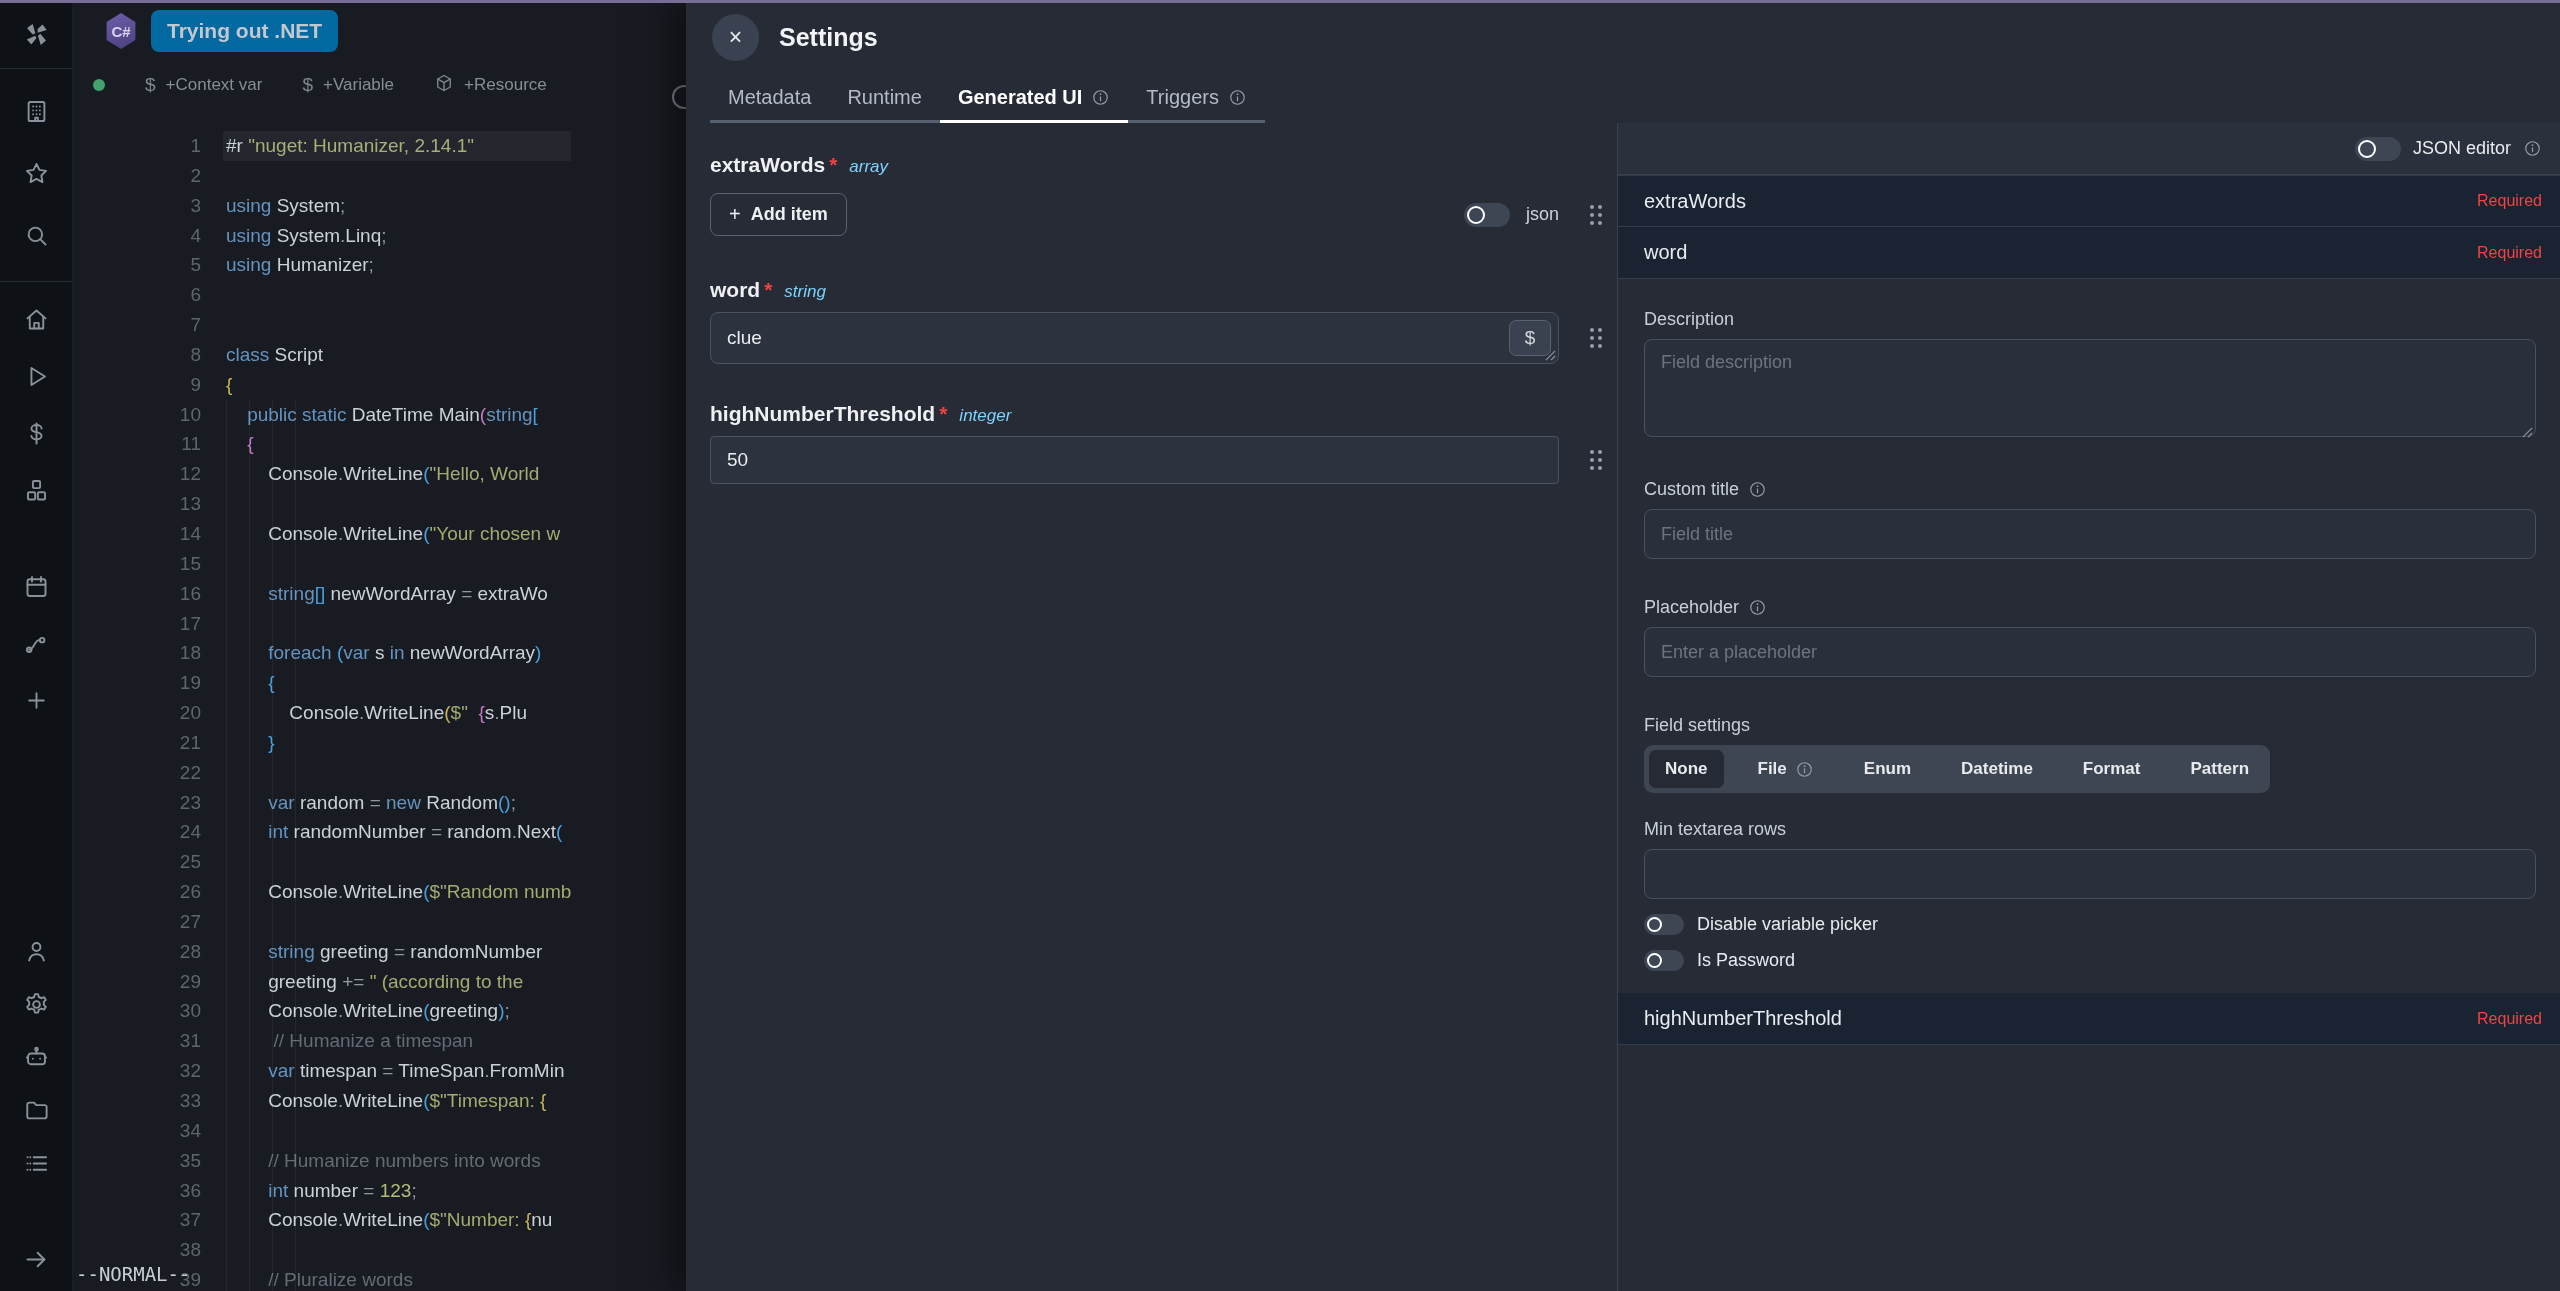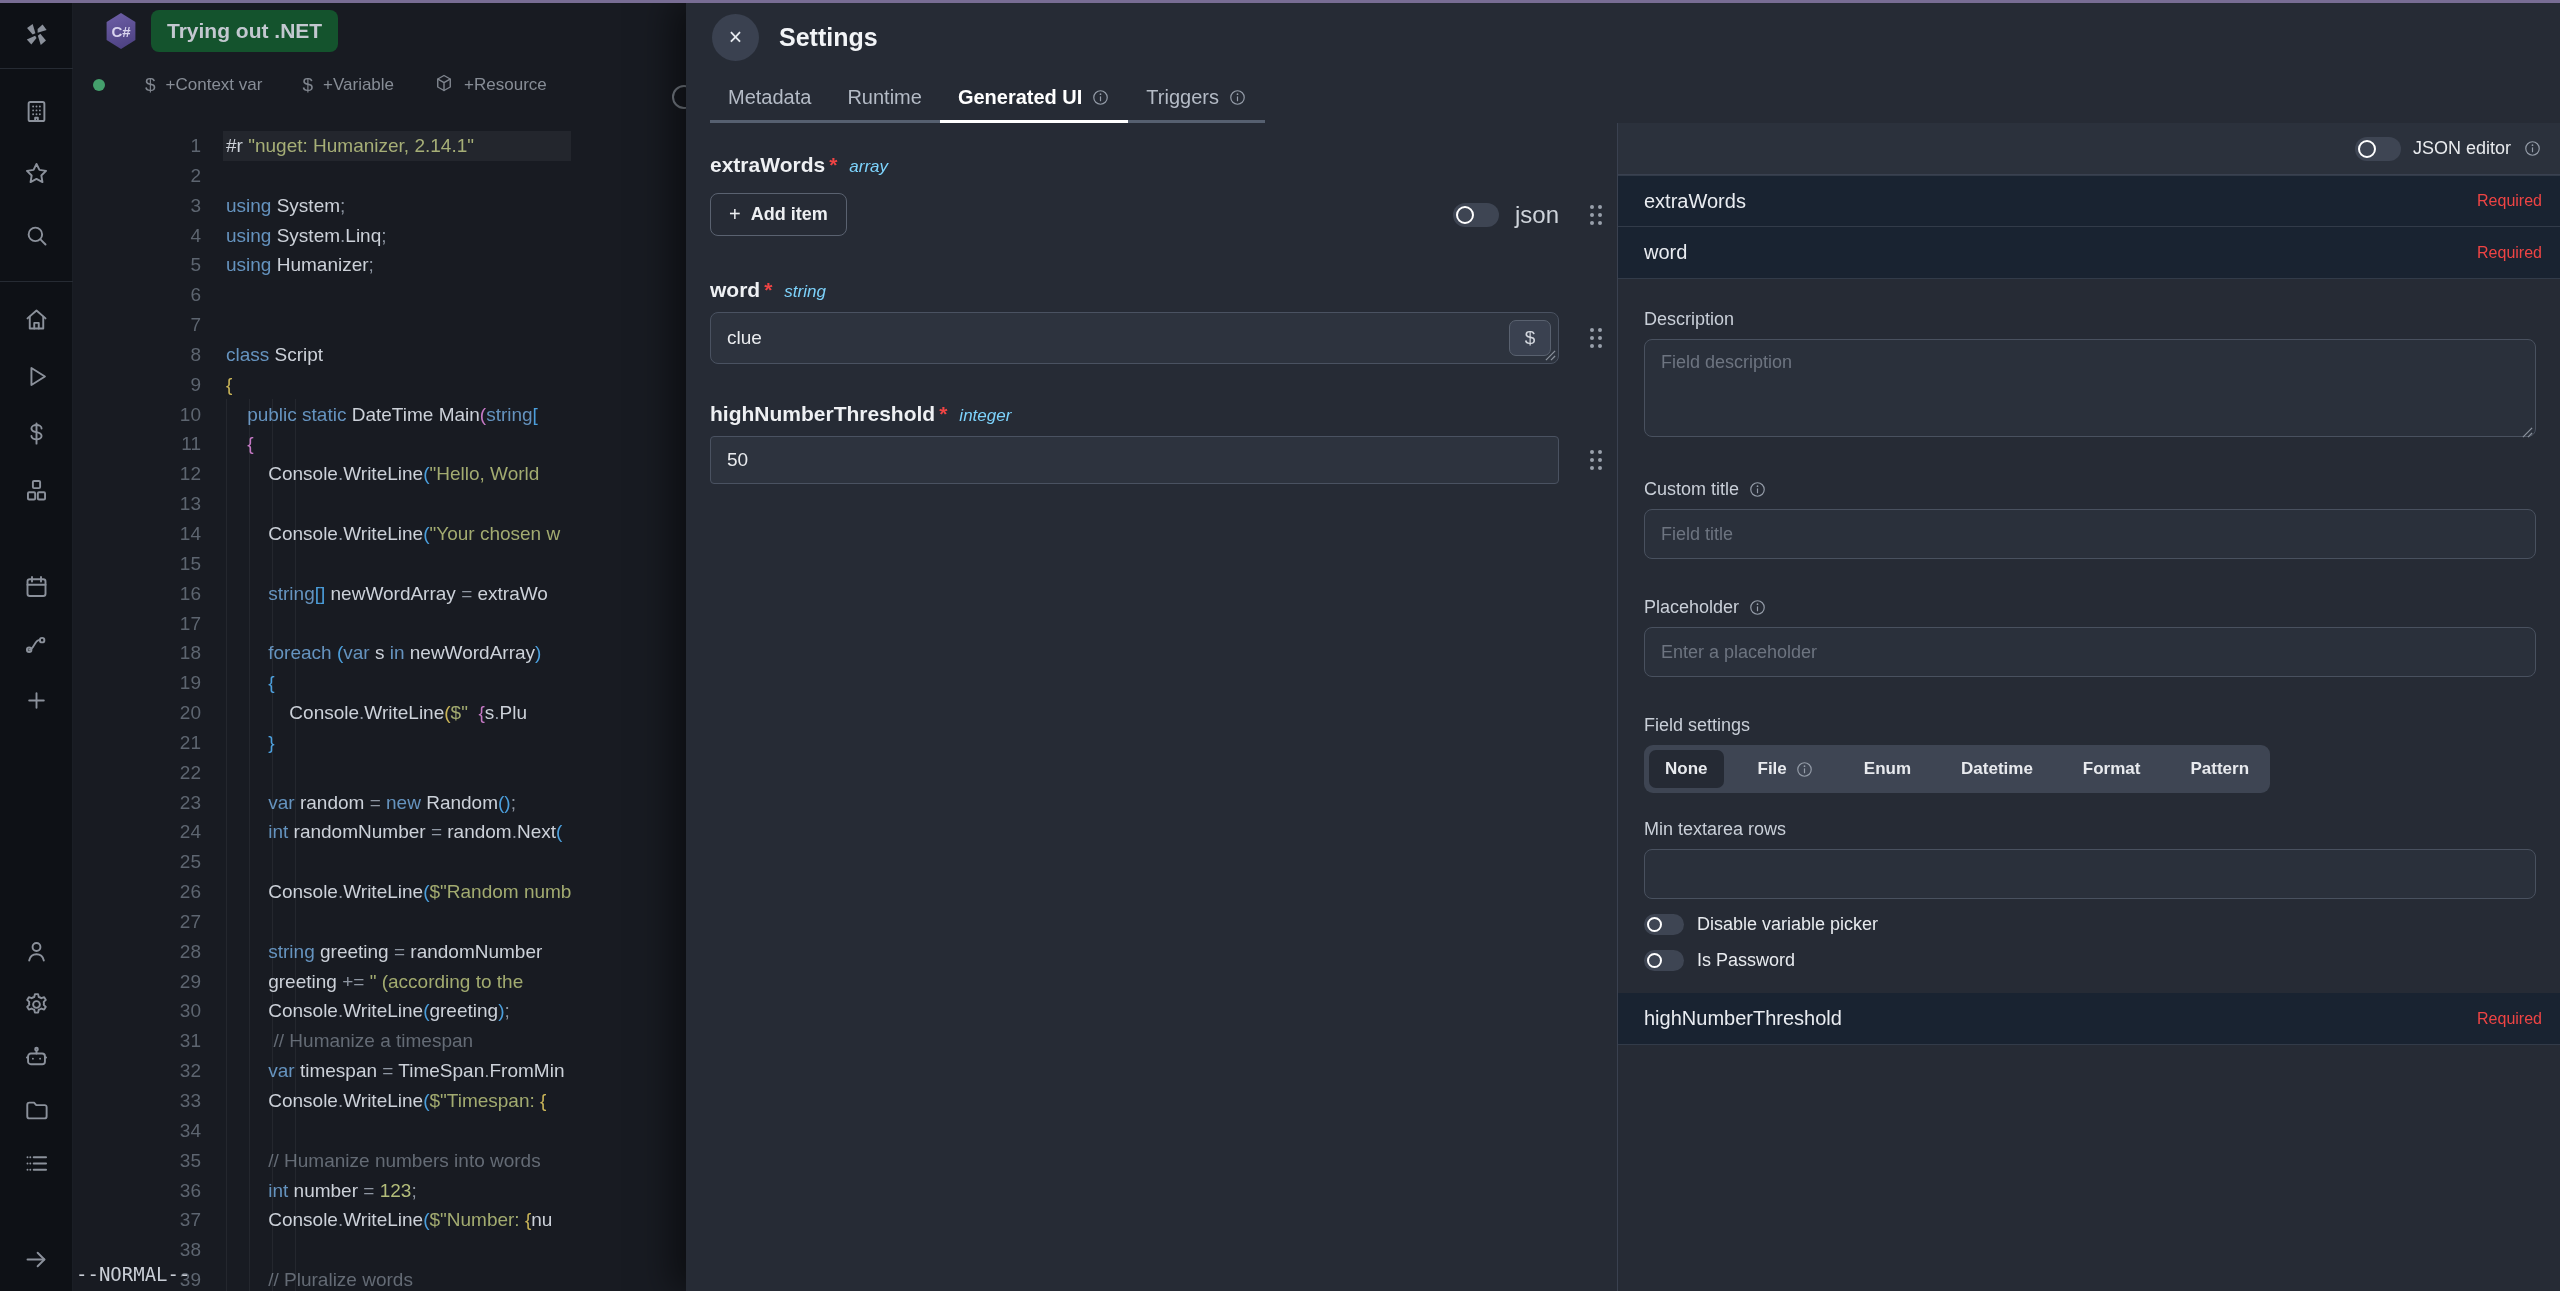--- a/index.html
+++ b/index.html
@@ -17,21 +17,21 @@
   .grp-b .side-btn{margin-top:17px;}
   .grp-c .side-btn{margin-top:13px;}
   .side-spacer{flex:1;}
   .gap-lg{margin-top:56px !important;}
   .side-bottom{margin-bottom:12px;}
 
   
   .editor{position:absolute;left:73px;top:0;width:613px;bottom:0;background:#181b22;overflow:hidden;}
   .ed-head{height:62px;display:flex;align-items:center;padding-left:32px;gap:14px;}
   .cs-badge{width:32px;height:36px;clip-path:polygon(50% 0,95% 25%,95% 75%,50% 100%,5% 75%,5% 25%);background:linear-gradient(160deg,#6f60a8,#493e7e);display:flex;align-items:center;justify-content:center;color:#d9d4ef;font-weight:700;font-size:15px;}
-  .ed-name{background:#14532d;border-radius:8px;padding:9px 16px;color:#c3c8d0;font-weight:700;font-size:21px;}
+  .ed-name{background:#0369a1;border-radius:8px;padding:9px 16px;color:#c3c8d0;font-weight:700;font-size:21px;}
   .ed-toolbar{height:46px;display:flex;align-items:center;padding-left:20px;gap:40px;color:#878d96;font-size:17px;}
   .status-dot{width:12px;height:12px;border-radius:50%;}
   .tb-btn{display:flex;align-items:center;gap:10px;color:#878d96;background:none;border:none;font-size:17px;padding:0;}
   .tb-ico{font-size:19px;color:#7f858e;}
   .tb-ico svg{width:20px;height:20px;}
   .tb-ring{position:absolute;left:599px;top:85px;width:24px;height:24px;border:2px solid #7d848d;border-radius:50%;}
   .code{position:absolute;top:131px;left:0;right:0;bottom:0;font-family:"DejaVu Sans Mono",monospace;font-size:19px;line-height:29.85px;}
   .codeline{display:flex;height:29.85px;}
   .ln{width:128px;flex:none;text-align:right;color:#5d6570;}
   .lt{white-space:pre;margin-left:25px;}
@@ -62,21 +62,21 @@
   .fstar{color:#ef4444;font-weight:700;font-size:21px;margin-left:-8px;}
   .ftype{font-style:italic;font-size:17px;color:#7dd3fc;}
   .fctrl{display:flex;align-items:center;margin-top:16px;}
   .add-btn{display:flex;align-items:center;gap:10px;padding:9px 18px;border:1px solid #5a6270;border-radius:8px;background:transparent;color:#edeff2;font-size:18px;font-weight:600;}
   .add-plus{font-size:20px;font-weight:400;}
   .spacer{flex:1;}
   .pill{width:46px;height:24px;border-radius:13px;background:#3e4553;position:relative;flex:none;border:none;}
   .pill .knob{position:absolute;left:3px;top:3px;width:18px;height:18px;border:2px solid #fff;border-radius:50%;}
   .pill-sm{width:40px;height:21px;border-radius:11px;}
   .pill-sm .knob{width:15px;height:15px;}
-  .json-lbl{font-size:24px;color:#ced3da;margin-left:16px;}
+  .json-lbl{font-size:18px;color:#ced3da;margin-left:16px;}
   .handle{color:#99a0ab;margin-left:26px;flex:none;display:flex;}
   .handle svg{width:22px;height:26px;}
   .frow{display:flex;align-items:flex-start;margin-top:10px;}
   .winput-wrap{flex:1;position:relative;}
   .winput{width:100%;height:52px;background:#2d333e;border:1px solid #4a5261;border-radius:8px;color:#e9ebee;font-size:19px;padding:0 70px 0 16px;outline:none;}
   .dollar-btn{position:absolute;right:8px;top:8px;width:42px;height:36px;background:#3a4150;border:1px solid #59616f;border-radius:7px;color:#d3d7de;font-size:19px;display:flex;align-items:center;justify-content:center;}
   .resize-corner{position:absolute;right:3px;bottom:3px;color:#8a919c;display:flex;}
   .resize-corner svg{width:11px;height:11px;}
   .mt42{margin-top:42px;} .mt38{margin-top:38px;}
   .ninput{width:100%;height:48px;background:#2d333e;border:1px solid #4a5261;border-radius:4px;color:#e9ebee;font-size:19px;padding:0 16px;outline:none;}

